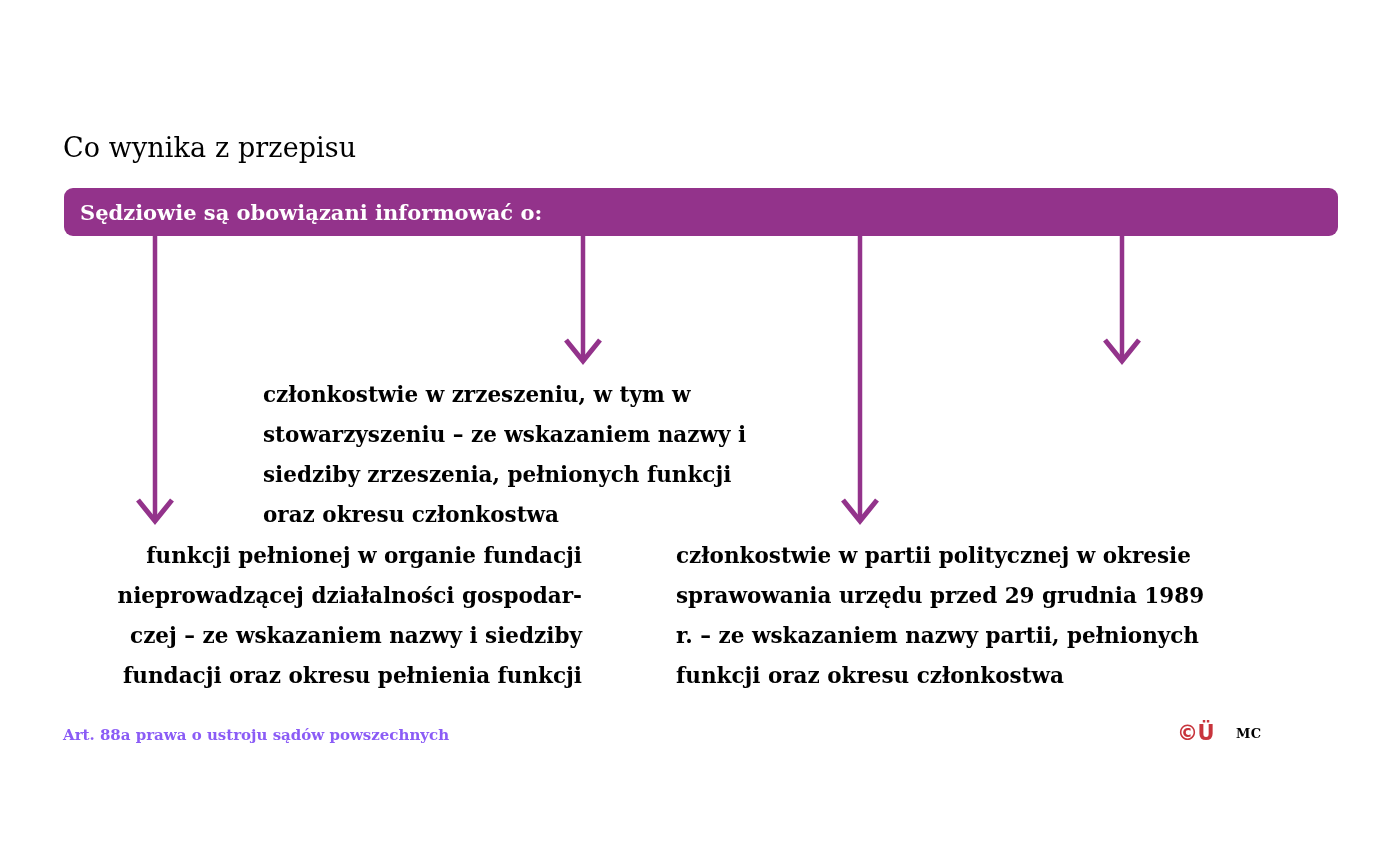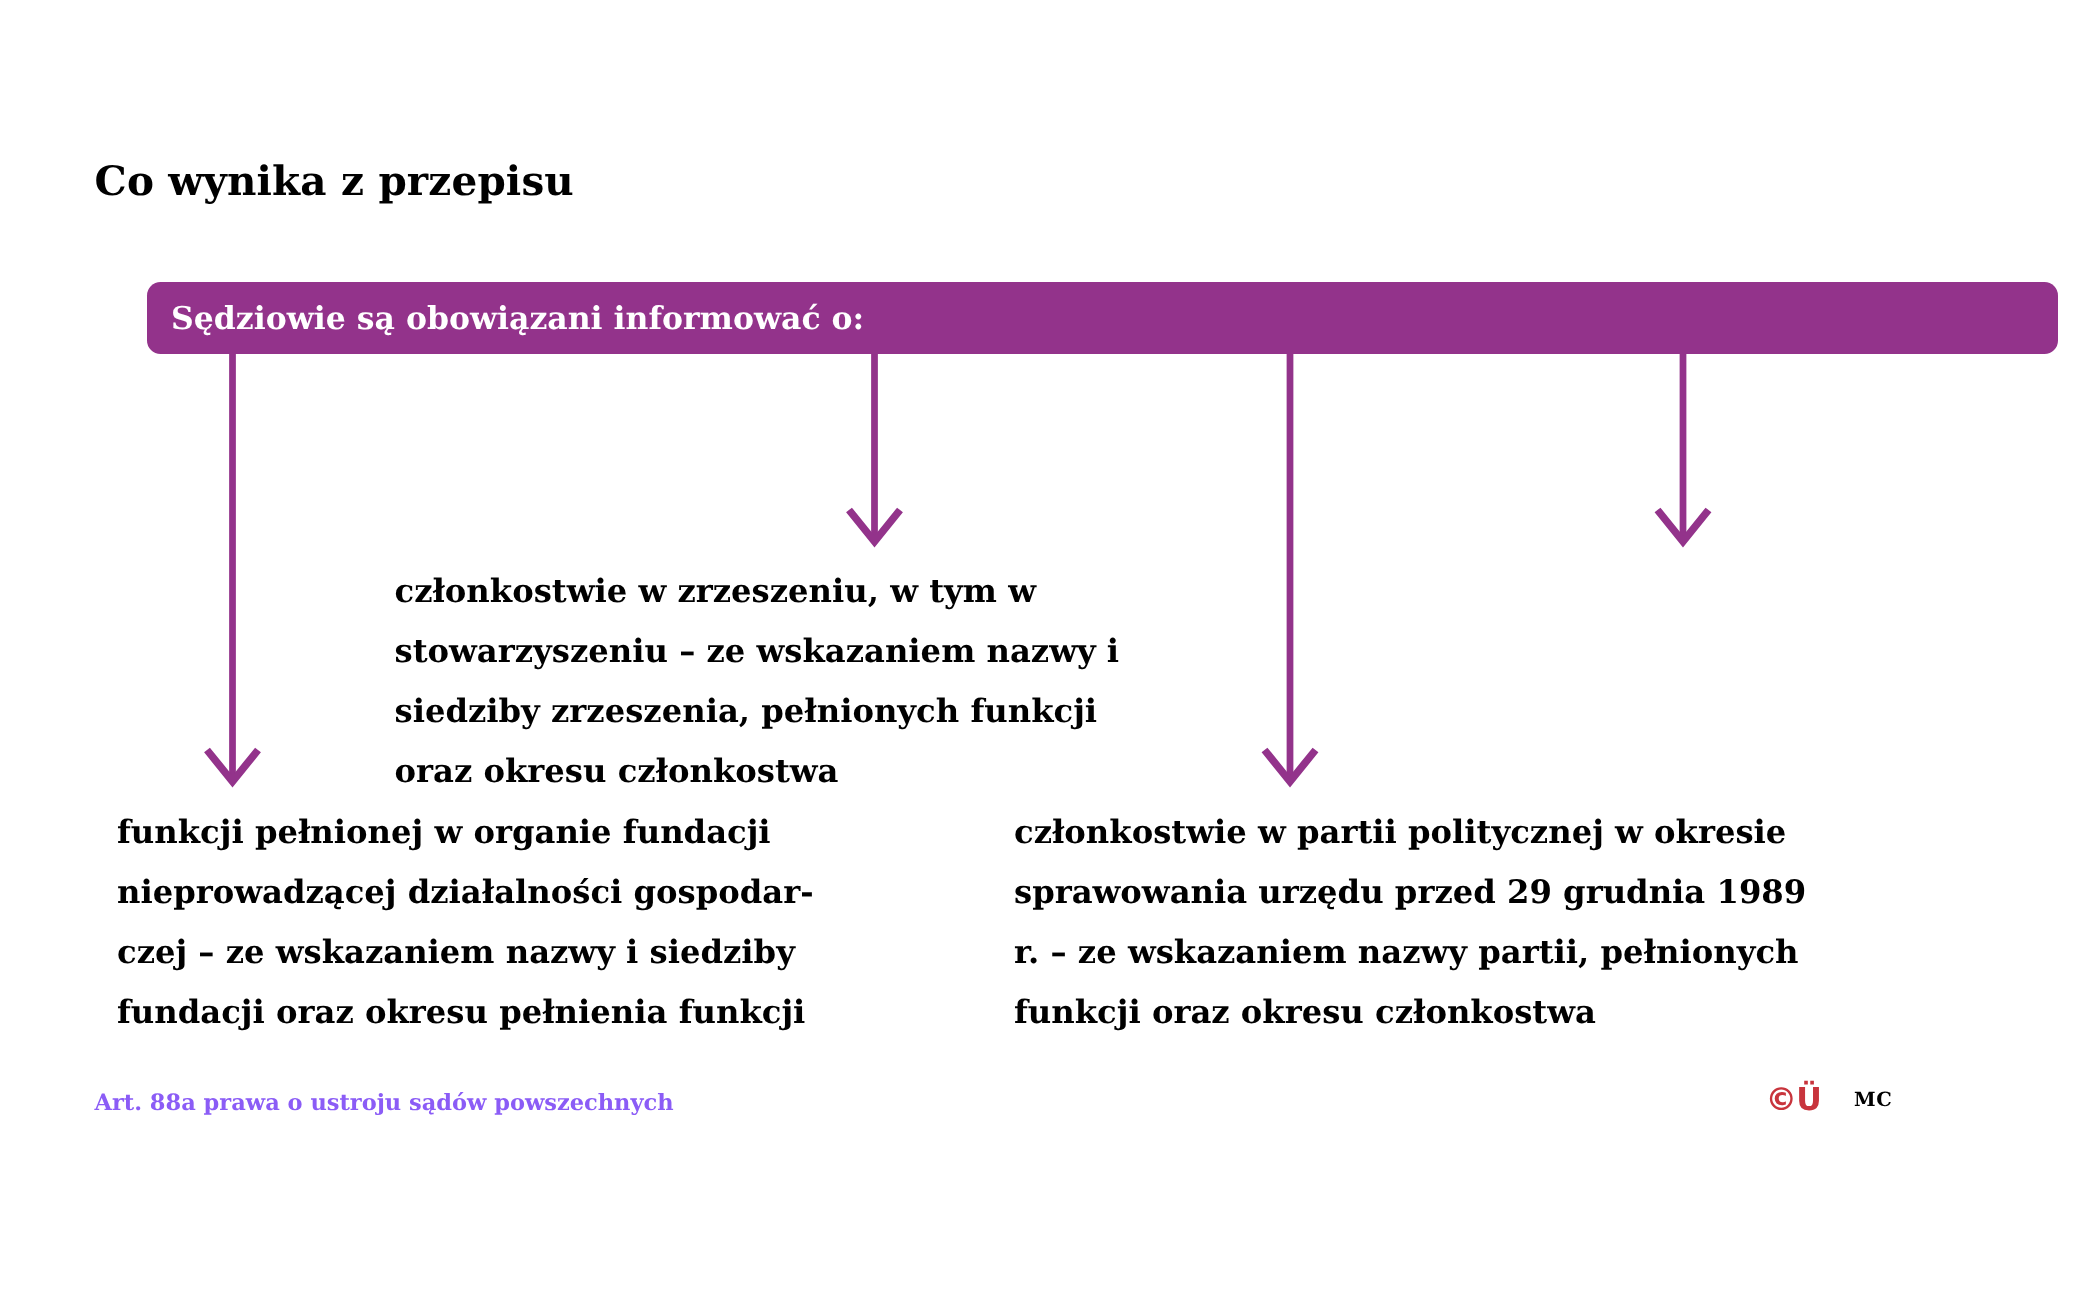--- a/index.html
+++ b/index.html
@@ -15,39 +15,38 @@
     width: 1400px;
     height: 868px;
     background: #ffffff;
     overflow: hidden;
   }
 
   
   #page-title {
     position: absolute;
     left: 63px;
-    top: 106px;
+    top: 132px;
     font-size: 27px;
-    font-weight: bold;
+    font-weight: normal;
     color: #000000;
     letter-spacing: 0.1px;
     white-space: nowrap;
   }
 
   
   #banner {
     position: absolute;
     left: 64px;
     top: 188px;
     width: 1274px;
     height: 48px;
     background: #93338B;
     border-radius: 9px;
     box-sizing: border-box;
-    margin-left: 34px;
   }
   #banner-label {
     position: absolute;
     left: 16px;
     top: 50%;
     transform: translateY(-50%);
     font-size: 21px;
     font-weight: bold;
     color: #ffffff;
     white-space: nowrap;
@@ -62,21 +61,21 @@
 
   
   .text-block {
     position: absolute;
     color: #000000;
     font-size: 21.5px;
     font-weight: bold;
     line-height: 40px;
     white-space: pre-line;
   }
-  #block-fundacja { left: 78px;  top: 536px; width: 520px; }
+  #block-fundacja { left: 62px;  top: 536px; width: 520px; text-align: right; }
   #block-zrzeszenie { left: 263px; top: 375px; width: 545px; }
   #block-partia-okres { left: 676px; top: 536px; width: 575px; }
   #block-partia-przed { left: 930px; top: 373px; width: 400px; }
 
   
   #footer-note {
     position: absolute;
     left: 63px;
     top: 726px;
     font-size: 15px;

